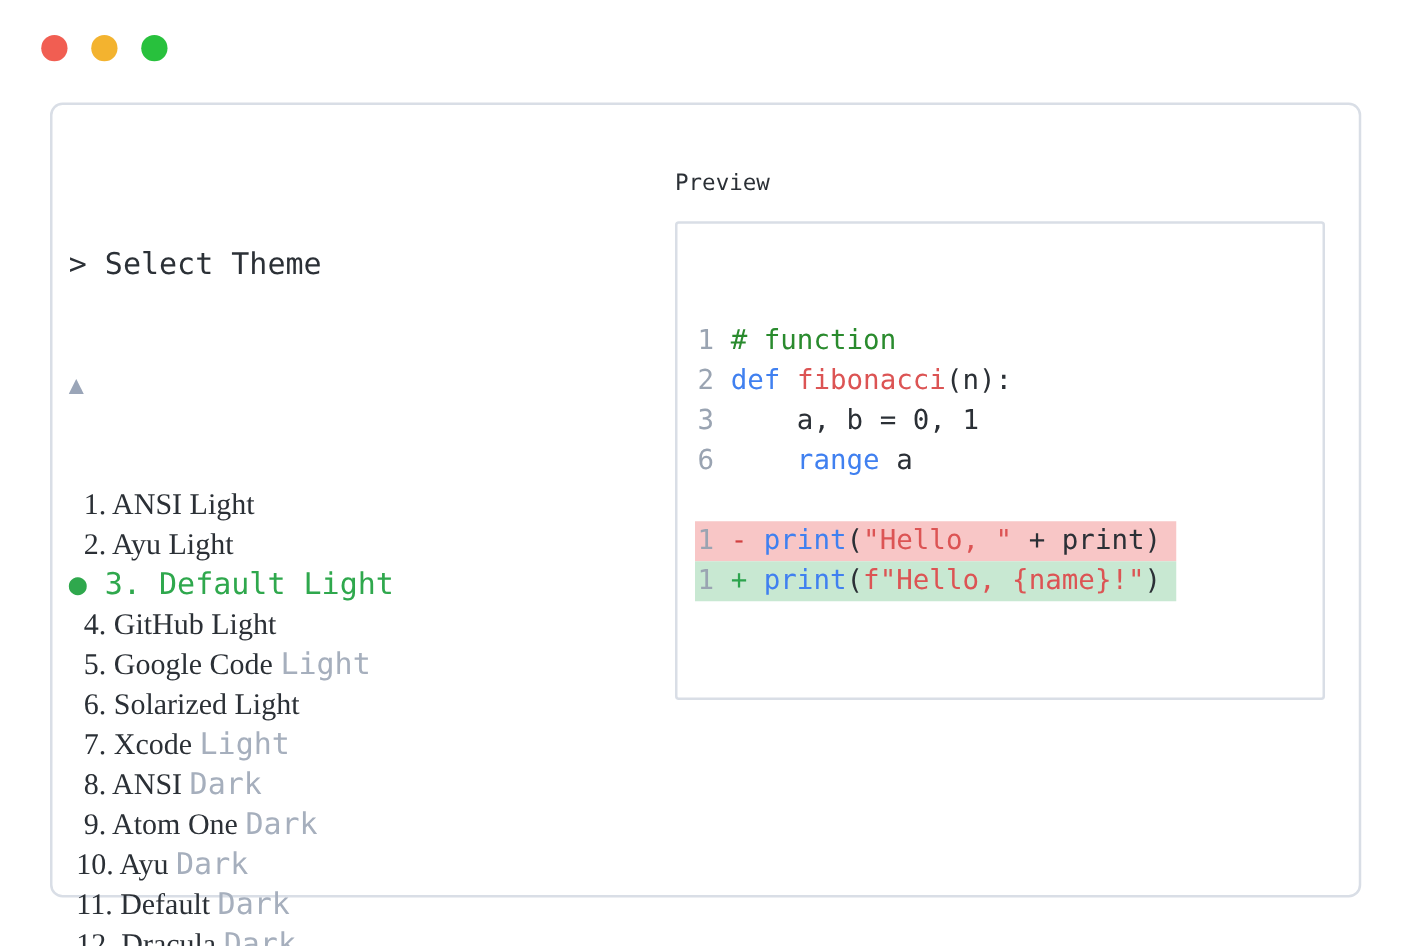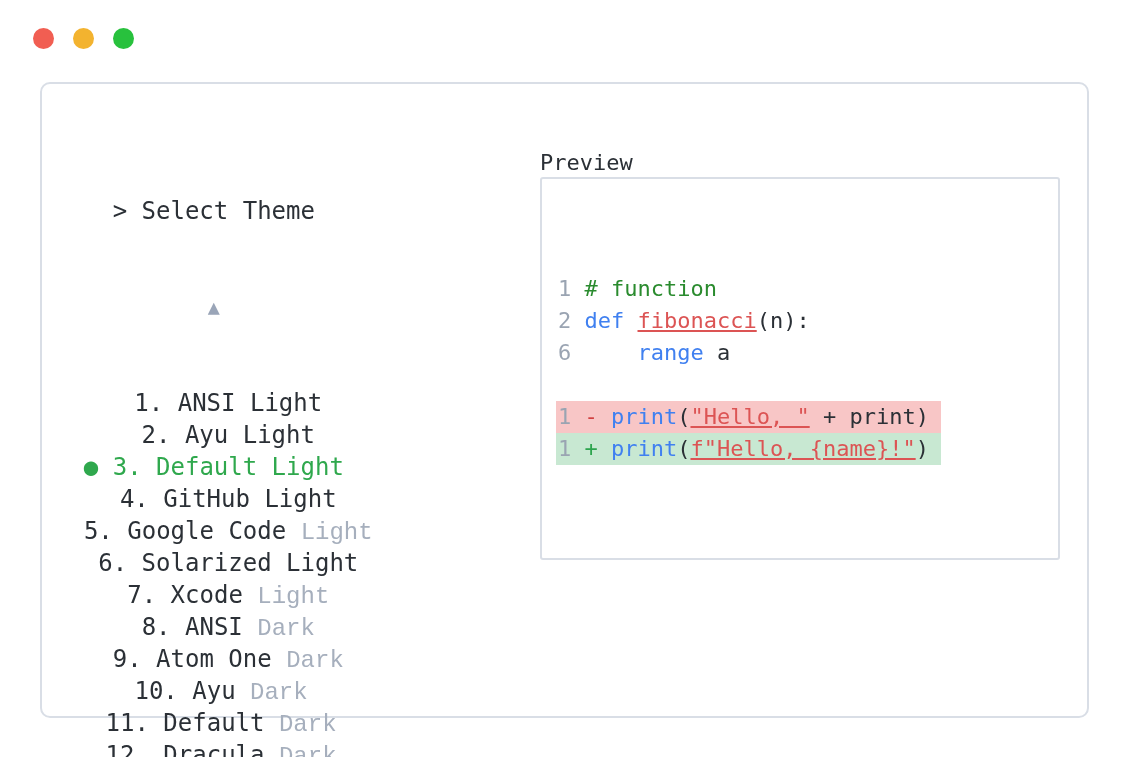--- a/index.html
+++ b/index.html
@@ -16,46 +16,46 @@
     position:absolute;left:40px;top:82px;width:1049px;height:636px;
     box-sizing:border-box;border:2px solid var(--panel-border);
     border-radius:10px;background:#fff;
   }
 
   
   .left-col{
     position:absolute;left:13px;top:47px;
     font-size:24px;line-height:32px;white-space:pre;color:var(--text-primary);
   }
-  .line{height:32px;white-space:pre;text-align:center;}
+  .line{height:32px;white-space:pre;}
   .arrow-up{color:var(--arrow-up);font-size:20px;}
-  .s-normal{color:var(--text-primary);}
-  .s-muted{color:var(--text-muted);font-family:Liberation Mono, monospace;}
+  .s-normal{color:var(--text-primary);font-family:Liberation Serif, serif;}
+  .s-muted{color:var(--text-muted);}
   .s-selected{color:var(--selected-green);margin-top:16px;}
 
   
   .preview-title{
-    position:absolute;left:498px;top:63px;height:32px;line-height:32px;
-    font-size:22px;color:var(--text-primary);white-space:pre;
+    position:absolute;left:498px;top:47px;height:32px;line-height:32px;
+    font-size:18px;color:var(--text-primary);white-space:pre;
   }
   .preview-box{
     position:absolute;left:498px;top:93px;width:520px;height:383px;
     box-sizing:border-box;border:2px solid var(--panel-border);border-radius:3px;
     background:#fff;display:flex;flex-direction:column;justify-content:center;
     padding-left:16px;overflow:hidden;
   }
   .code-line{height:32px;line-height:32px;font-size:22px;white-space:pre;}
   .hl{display:inline-block;height:32px;padding:0 12px 0 2px;margin-left:-2px;}
   .hl-removed{background:var(--diff-removed-bg);}
   .hl-added{background:var(--diff-added-bg);}
   .c-plain{color:var(--text-primary);}
   .c-linenum{color:var(--line-number);}
   .c-comment{color:var(--syntax-comment);}
   .c-keyword{color:var(--syntax-keyword);}
-  .c-red{color:var(--syntax-red);text-decoration:underline;}
+  .c-red{color:var(--syntax-red);}
   .c-minus{color:var(--diff-minus);}
   .c-plus{color:var(--diff-plus);}
 </style>
 </head>
 <body>
 
 <div class="traffic" id="traffic">
     <span class="dot" style="background: rgb(241, 94, 82);"></span>
     <span class="dot" style="background: rgb(243, 179, 47);"></span>
     <span class="dot" style="background: rgb(40, 193, 61);"></span>
@@ -70,20 +70,21 @@
     
     
     
   </div>
 
   <div class="preview-title">Preview</div>
   <div class="preview-box">
     <div id="code">
         <div class="code-line"><span class="c-linenum">1</span><span class="c-plain"> </span><span class="c-comment"># function</span></div>
         <div class="code-line"><span class="c-linenum">2</span><span class="c-plain"> </span><span class="c-keyword">def</span><span class="c-plain"> </span><span class="c-red">fibonacci</span><span class="c-plain">(n):</span></div>
+        <div class="code-line"><span class="c-linenum">3</span><span class="c-plain">     a, b = 0, 1</span></div>
         <div class="code-line"><span class="c-linenum">6</span><span class="c-plain">     </span><span class="c-keyword">range</span><span class="c-plain"> a</span></div>
         <div class="code-line"> </div>
         <div class="code-line"><span class="hl hl-removed"><span class="c-linenum">1</span><span class="c-plain"> </span><span class="c-minus">-</span><span class="c-plain"> </span><span class="c-keyword">print</span><span class="c-plain">(</span><span class="c-red">"Hello, "</span><span class="c-plain"> + print)</span></span></div>
         <div class="code-line"><span class="hl hl-added"><span class="c-linenum">1</span><span class="c-plain"> </span><span class="c-plus">+</span><span class="c-plain"> </span><span class="c-keyword">print</span><span class="c-plain">(</span><span class="c-red">f"Hello, {name}!"</span><span class="c-plain">)</span></span></div>
       </div>
   </div>
 
 </div>
 
 </body></html>

